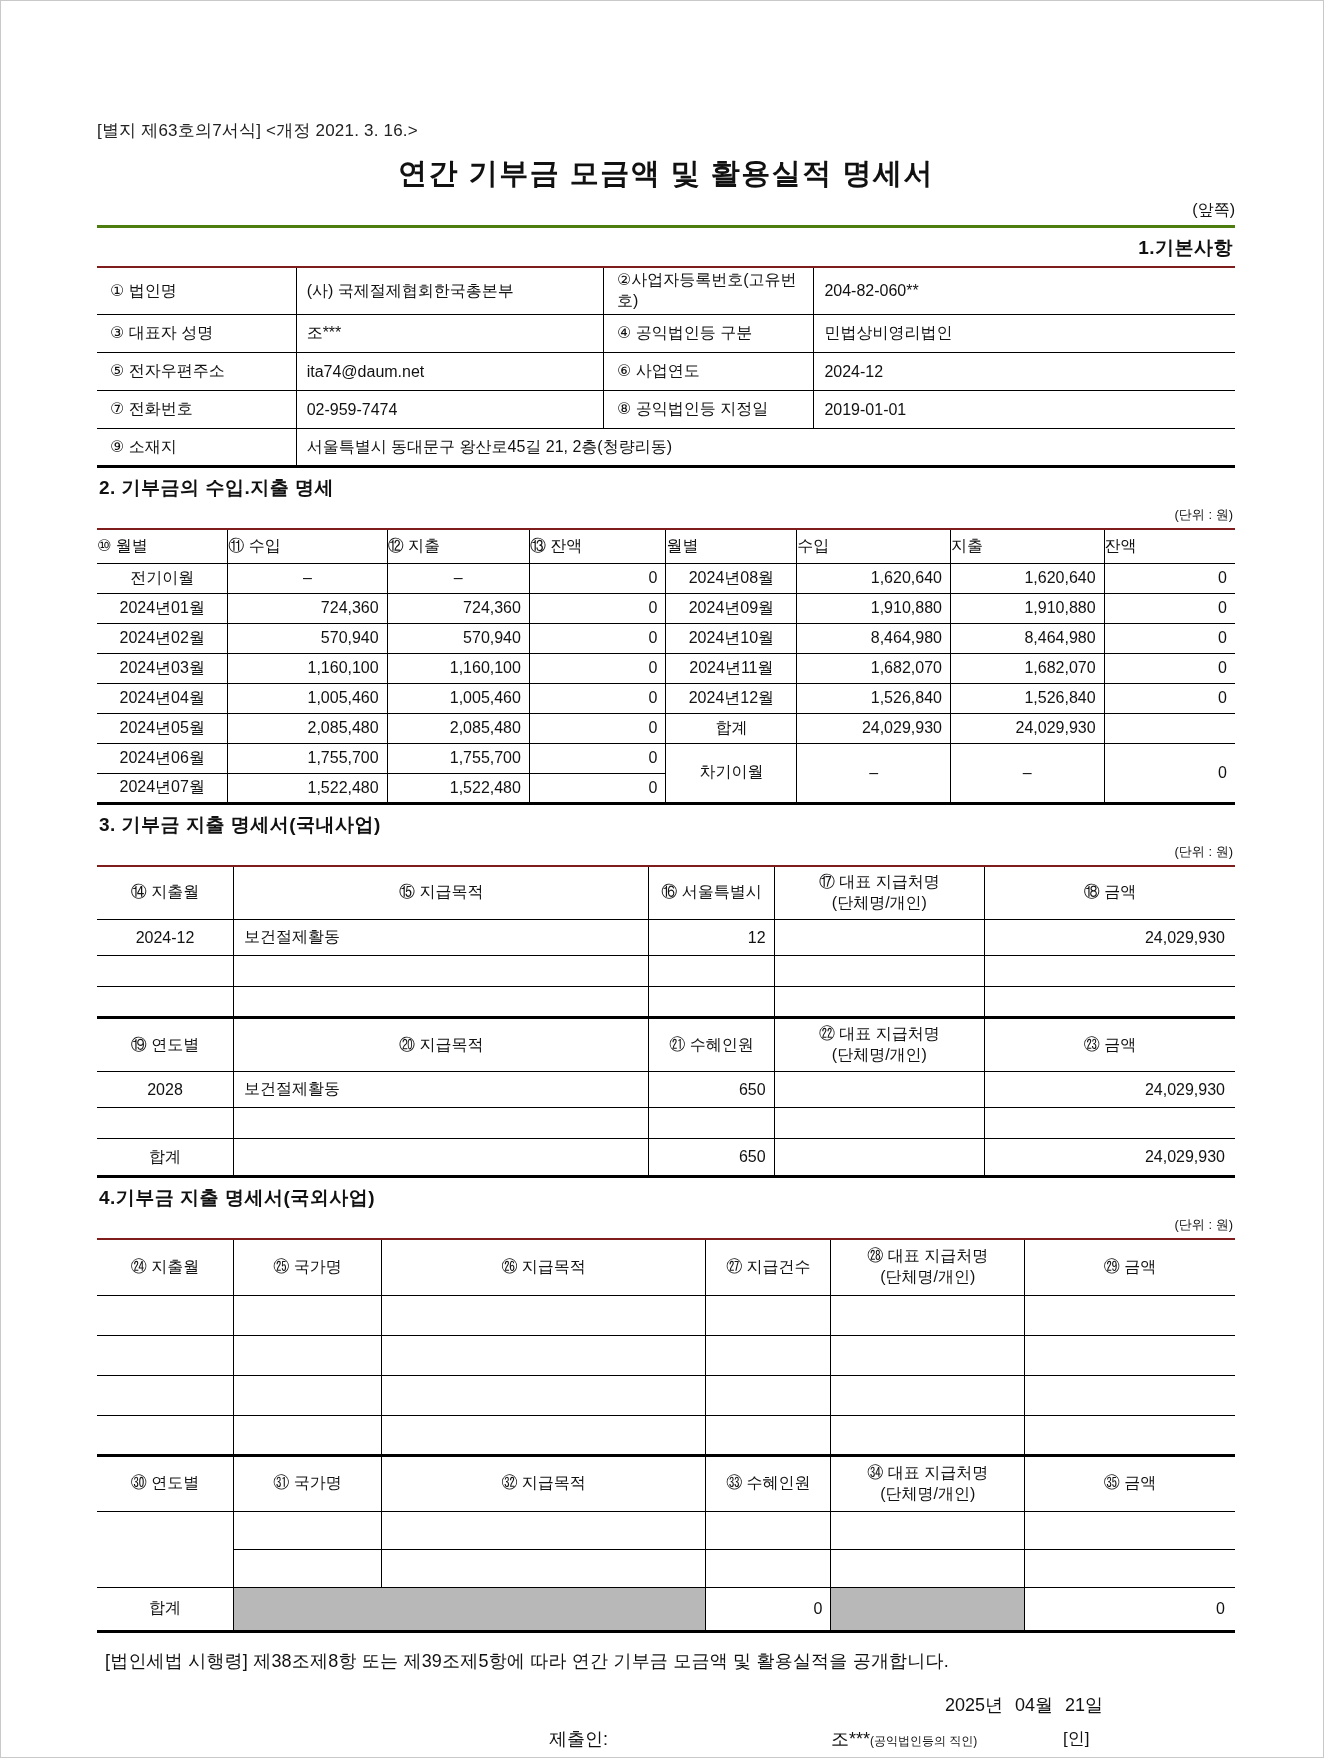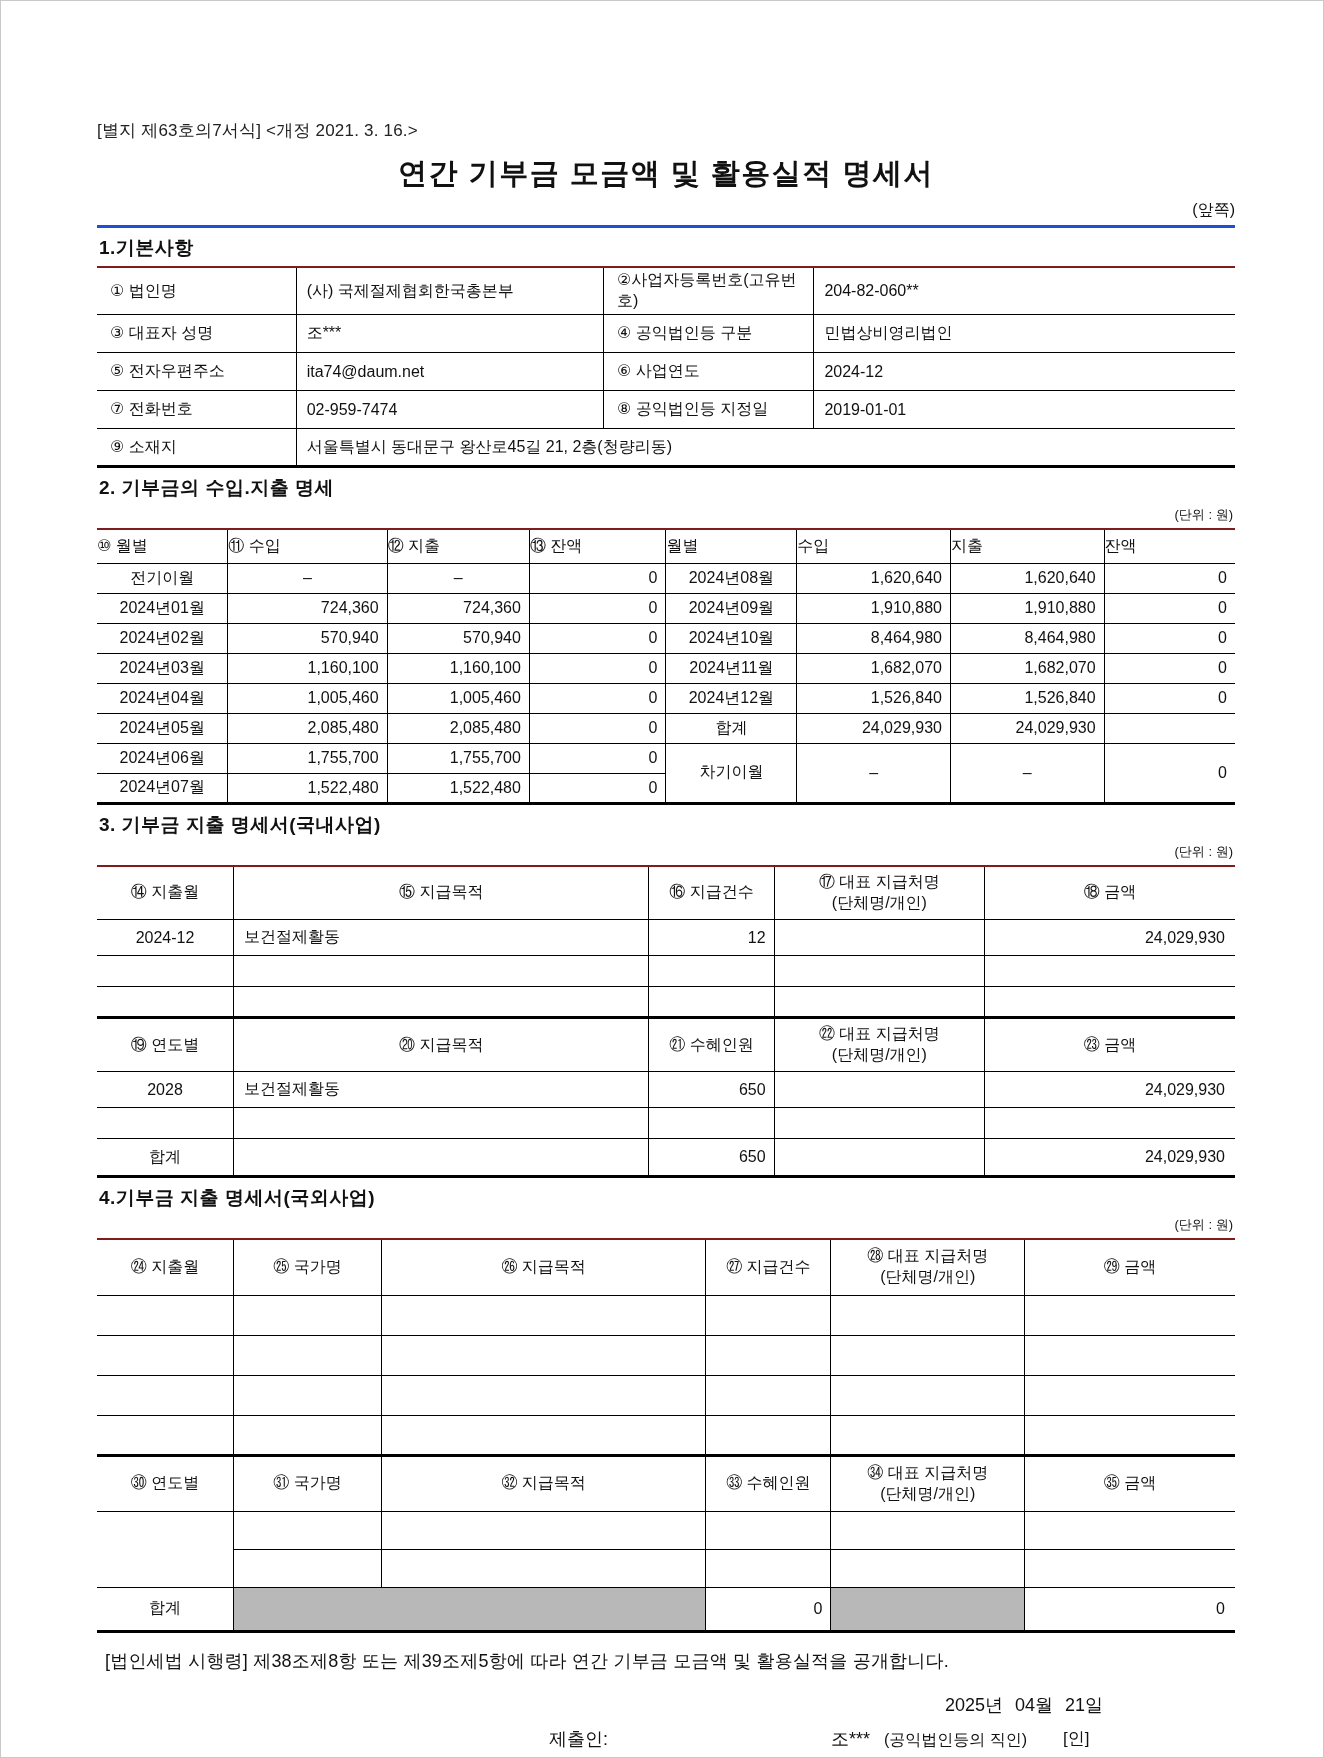--- a/index.html
+++ b/index.html
@@ -19,21 +19,21 @@
   .doc-title {
     text-align: center; font-size: 29px; font-weight: bold;
     letter-spacing: 1.5px; margin-top: 12px;
   }
   .page-side { text-align: right; font-size: 16px; margin-top: 6px; margin-bottom: 4px; }
 
   .sec-heading {
     font-size: 19px; font-weight: 600; letter-spacing: 0.5px;
     padding: 7px 2px 5px 2px;
   }
-  .sec-heading.first { border-top: 3px solid #1d4ed8; }
+  .sec-heading.first { border-top: 3px solid #4d7c0f; text-align: right; }
   .unit-label { text-align: right; font-size: 13px; padding: 0 2px 4px 0; }
 
   table.tbl {
     width: 100%; border-collapse: collapse; table-layout: fixed;
     border-top: 2px solid #7f1d1d; border-bottom: 3px solid #000;
   }
   table.tbl th, table.tbl td {
     border: 1px solid #000; font-weight: normal;
     font-size: 16px; vertical-align: middle;
   }
@@ -74,21 +74,21 @@
   .s4 tr.blankA td { height: 40px; }
   .s4 tr.blankB td { height: 38px; }
   .s4 tr.total td { height: 44px; }
 
   
   .declaration { font-size: 18px; margin-top: 16px; padding-left: 8px; letter-spacing: 0.2px; }
   .date-line { text-align: right; font-size: 18px; margin-top: 20px; padding-right: 132px; word-spacing: 7px; }
   .submit-line { position: relative; height: 30px; margin-top: 6px; font-size: 18px; }
   .submit-label { position: absolute; left: 452px; top: 4px; }
   .submit-name { position: absolute; left: 734px; top: 4px; }
-  .seal-note { font-size: 16px; margin-left: 14px; }
+  .seal-note { font-size: 12px; }
   .seal-mark { position: absolute; left: 966px; top: 4px; font-size: 17px; }
   .recipient-line { margin-top: 4px; font-size: 20px; }
   .recipient-name { font-weight: bold; letter-spacing: 3px; }
   .recipient-suffix { font-size: 16px; margin-left: 10px; letter-spacing: 1px; }
 </style>
 </head>
 <body>
 
 <div class="page">
 
@@ -246,21 +246,21 @@
         <col style="width:12%">
         <col style="width:36.5%">
         <col style="width:11%">
         <col style="width:18.5%">
         <col style="width:22%">
       </colgroup>
     <tbody>
         <tr class="hdr">
       <th>⑭ 지출월</th>
       <th>⑮ 지급목적</th>
-      <th>⑯ 지급건수</th>
+      <th>⑯ 서울특별시</th>
       <th>⑰ 대표 지급처명
 (단체명/개인)</th>
       <th>⑱ 금액</th>
     </tr>
     <tr class="data">
       <td class="cell-month">2024-12</td>
       <td class="cell-text">보건절제활동</td>
       <td class="cell-count">12</td>
       <td class="cell-text"></td>
       <td class="cell-amt">24,029,930</td>

